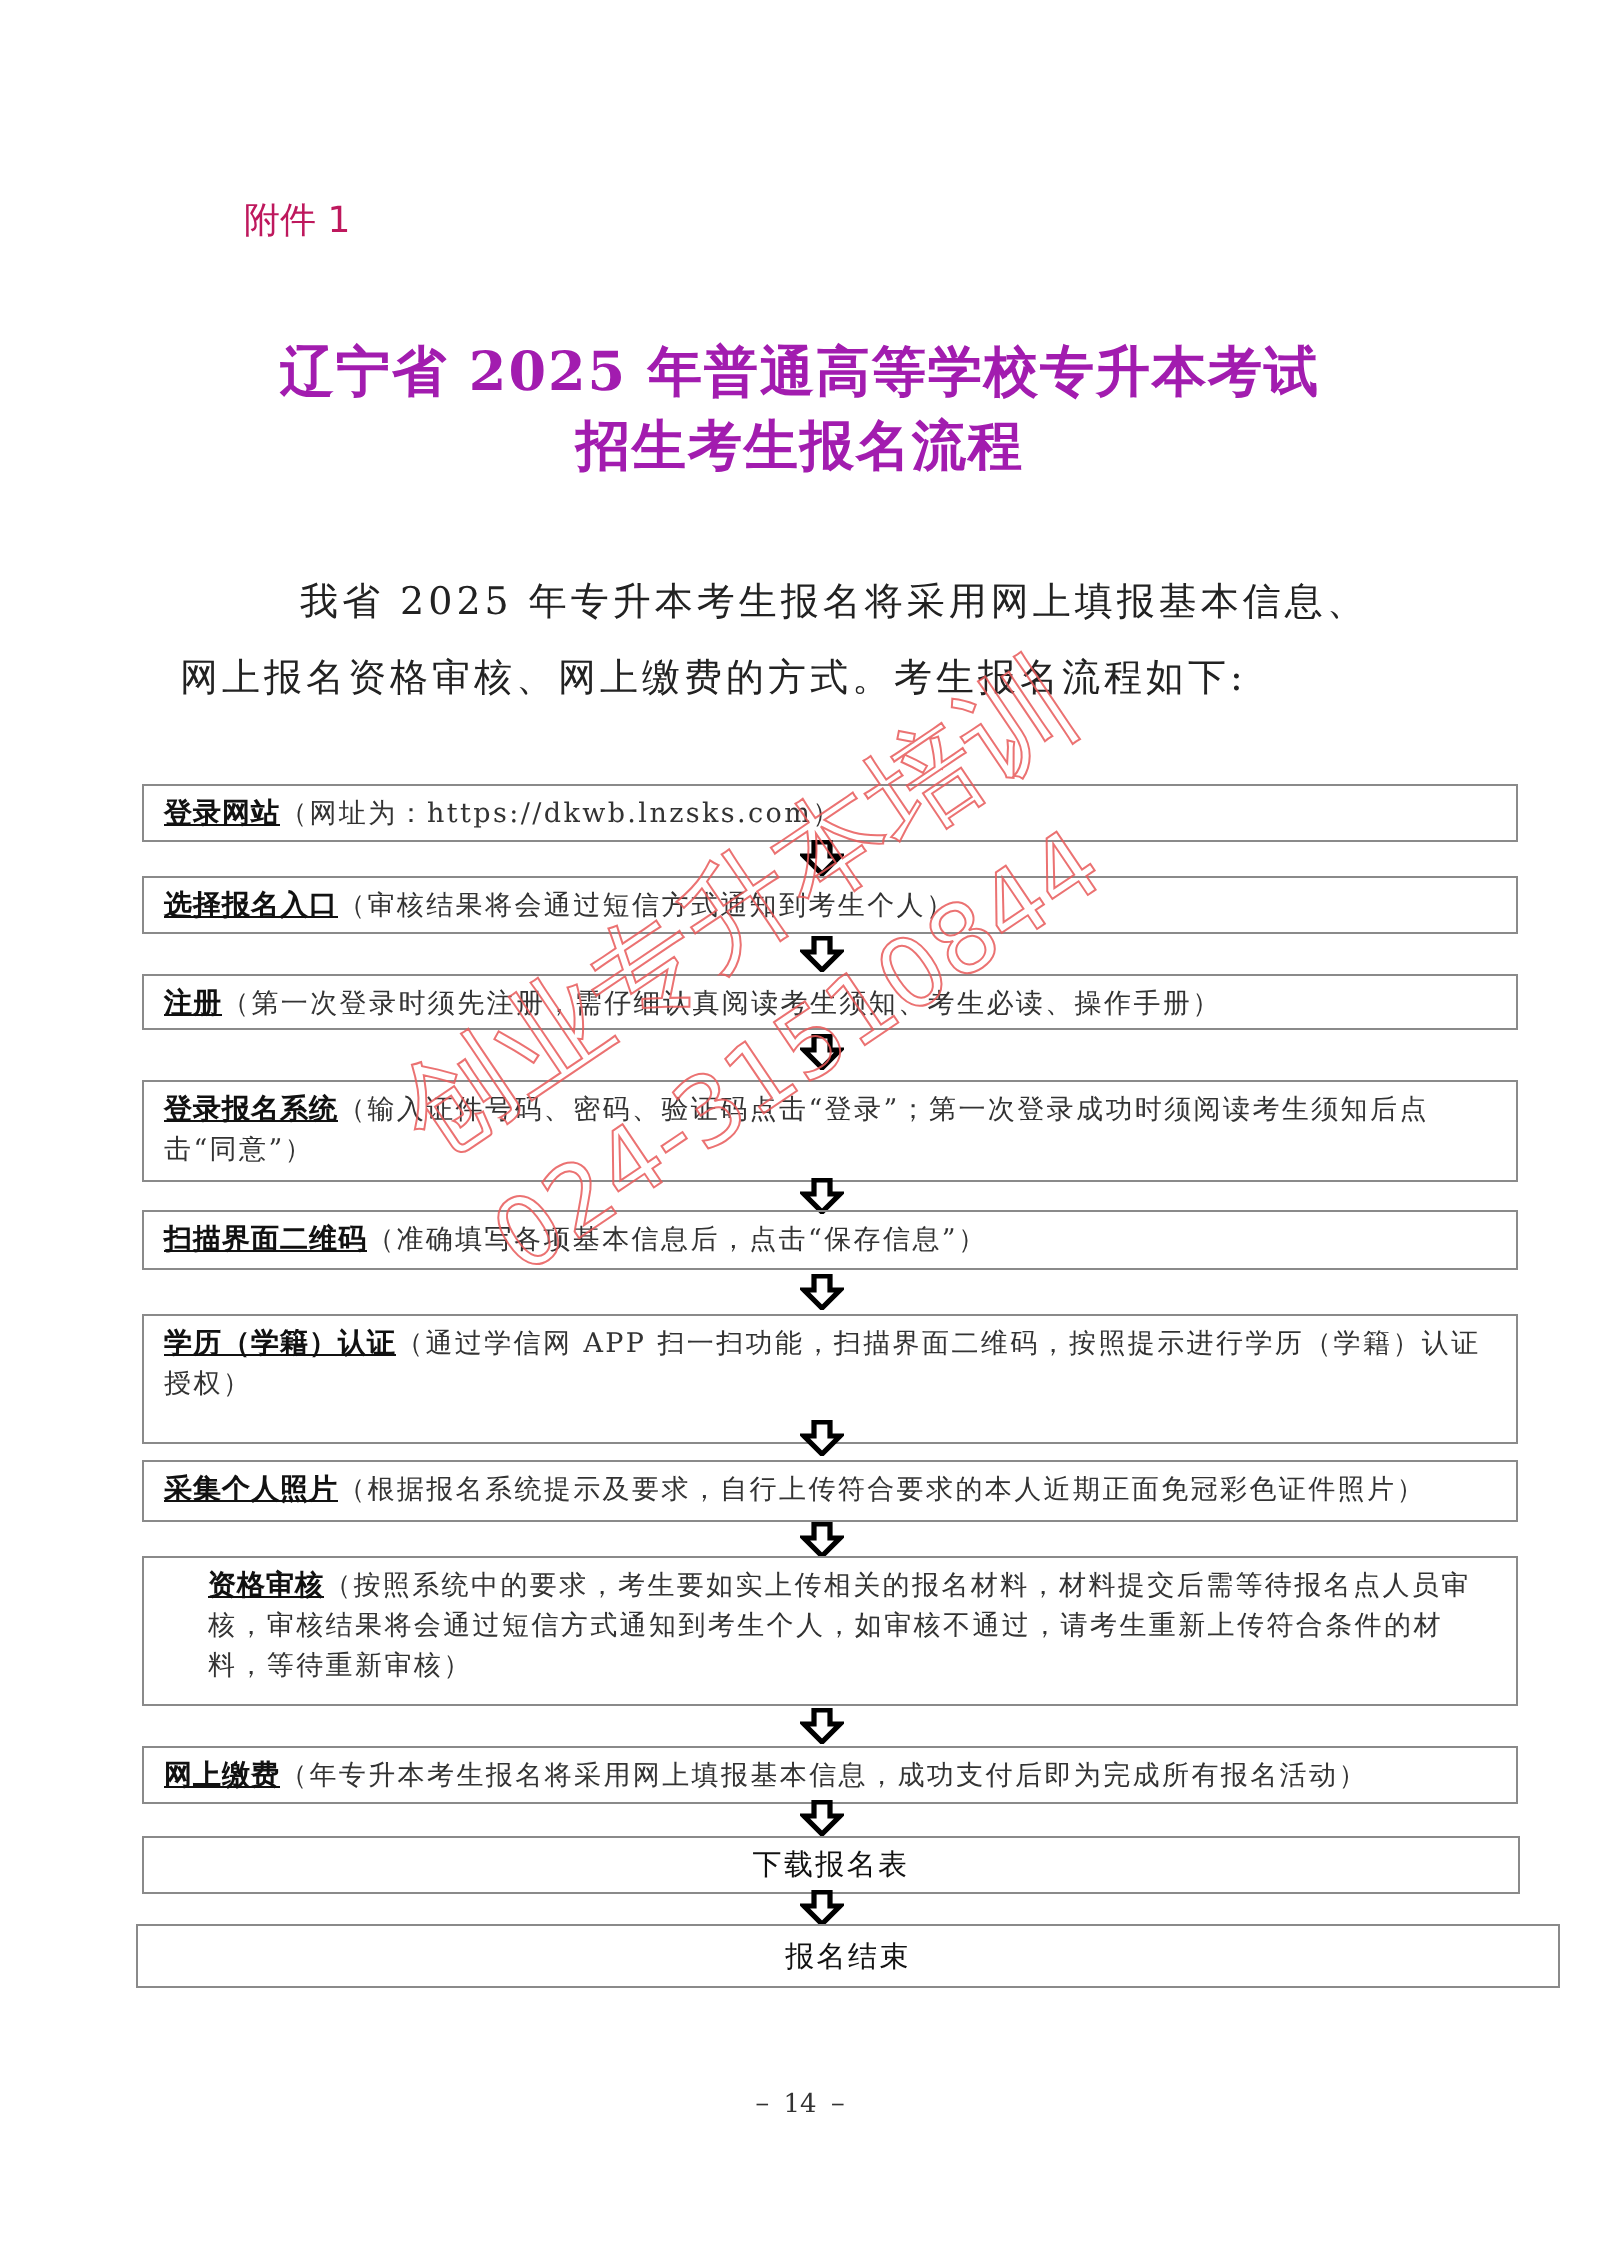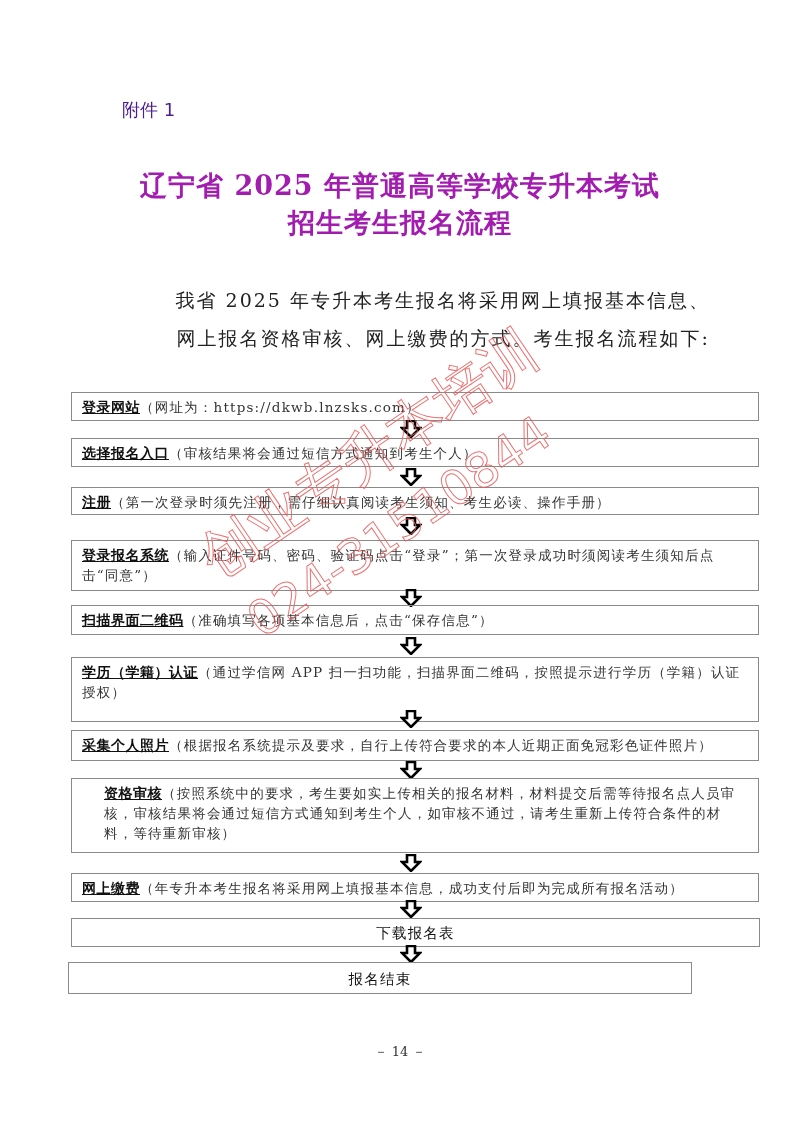--- a/index.html
+++ b/index.html
@@ -14,21 +14,21 @@
       overflow: hidden;
       font-family: "DejaVu Serif", "Liberation Serif", serif;
       color: #1a1a1a;
     }
     .attachment {
       position: absolute;
       left: 122px;
       top: 98px;
       font-size: 18px;
       font-family: "DejaVu Sans", "Liberation Sans", sans-serif;
-      color: #4c1d95;
+      color: #be185d;
     }
     .title {
       position: absolute;
       left: 0;
       width: 800px;
       text-align: center;
       font-weight: bold;
       font-size: 27px;
       color: #a21caf;
       font-family: "DejaVu Serif", "Liberation Serif", serif;
@@ -37,21 +37,20 @@
     .title.l1 { top: 168px; }
     .title.l2 { top: 205px; }
     .intro {
       position: absolute;
       left: 90px;
       width: 620px;
       font-size: 19px;
       color: #222;
       letter-spacing: 2px;
       font-family: "DejaVu Serif", "Liberation Serif", serif;
-      text-align: right;
     }
     .intro.l1 { top: 288px; left: 150px; width: 560px; }
     .intro.l2 { top: 326px; }
     .box {
       position: absolute;
       left: 71px;
       width: 688px;
       border: 1.5px solid #8a8a8a;
       box-sizing: border-box;
       font-size: 13.5px;
@@ -210,20 +209,20 @@
 
 <div class="box center" style="top:918px;height:29px;left:71px;width:689px;">
   <span>下载报名表</span>
 </div>
 <div class="arrow" style="top:945px;">
   <svg width="22" height="18" viewBox="0 0 22 18">
       <path d="M7 1 H15 V8 H20 L11 17 L2 8 H7 Z" fill="#fff" stroke="#000" stroke-width="2.6"></path>
     </svg>
 </div>
 
-<div class="box center" style="top:962px;height:32px;left:68px;width:624px;padding-top:6px;">
+<div class="box center" style="top:962px;height:32px;left:68px;width:712px;padding-top:6px;">
   <span>报名结束</span>
 </div>
 
 <div class="watermark w1">创业专升本培训</div>
 <div class="watermark w2">024-31510844</div>
 
 <div class="page-number">－ 14 －</div>
 
 </body></html>

